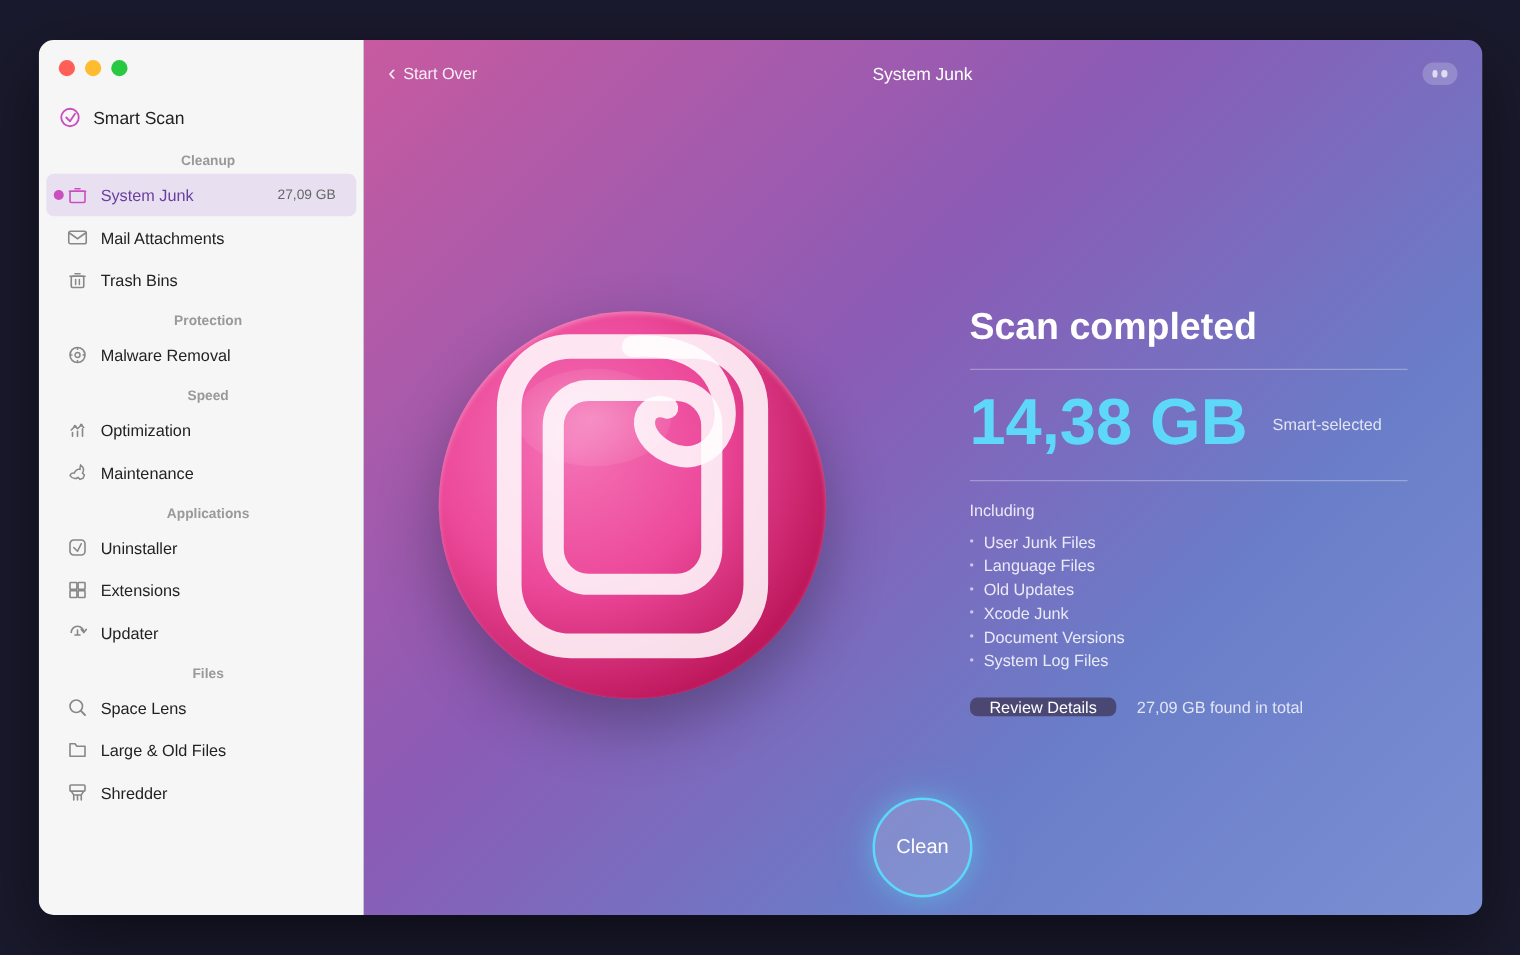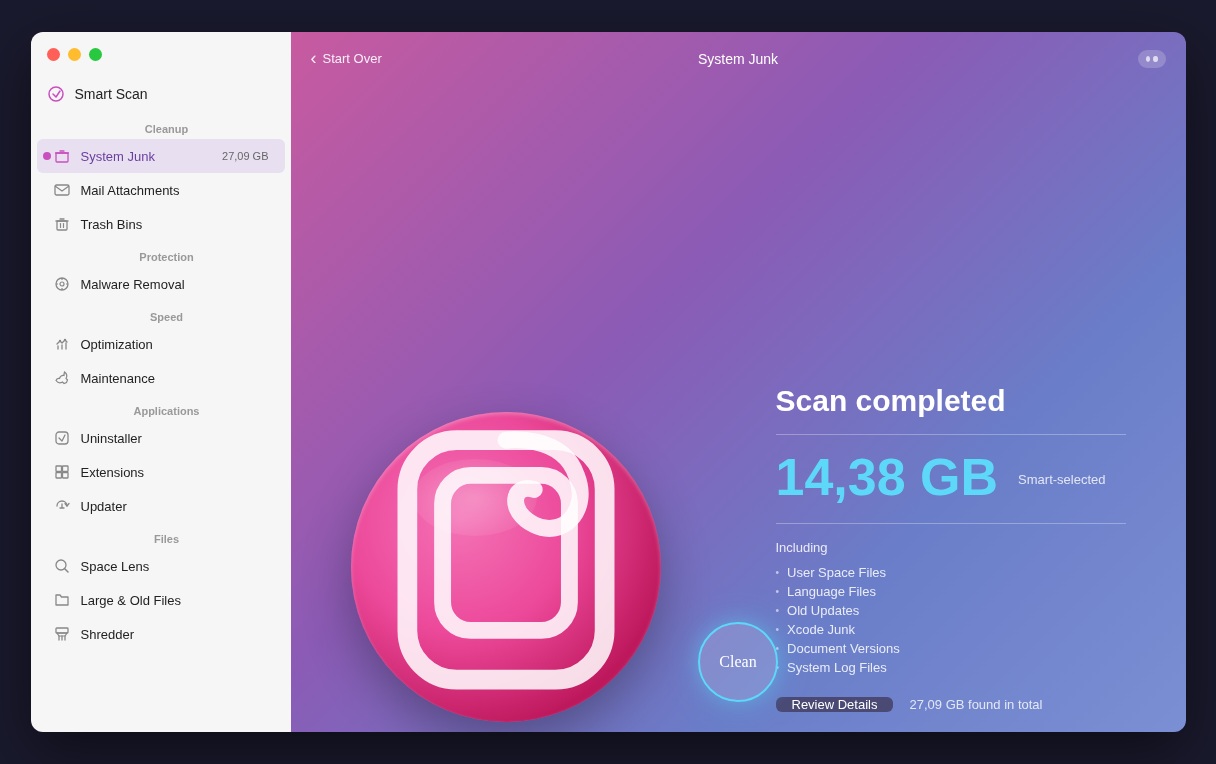--- a/index.html
+++ b/index.html
@@ -180,21 +180,21 @@
       width: 28px;
       height: 18px;
       background: rgba(255,255,255,0.2);
       border-radius: 9px;
     }
 
     
     .content-area {
       flex: 1;
       display: flex;
-      align-items: flex-end;
+      align-items: center;
       justify-content: space-between;
       padding: 0 60px 0 20px;
       position: relative;
     }
 
     
     .app-logo {
       width: 320px;
       height: 320px;
       flex-shrink: 0;
@@ -324,24 +324,23 @@
     }
 
     .found-total {
       font-size: 13px;
       color: rgba(255,255,255,0.8);
     }
 
     
     .clean-btn-area {
       position: absolute;
-      bottom: 30px;
+      bottom: 14px;
       left: 50%;
       transform: translateX(-50%);
-      font-family: Liberation Serif, serif;
     }
 
     .clean-btn {
       width: 80px;
       height: 80px;
       border-radius: 50%;
       background: rgba(255,255,255,0.15);
       border: 2.5px solid #5dd8f8;
       color: white;
       font-size: 16px;
@@ -562,21 +561,21 @@
           <span class="scan-size">14,38 GB</span>
           <span class="smart-selected">Smart-selected</span>
         </div>
 
         <div class="divider2"></div>
 
         <p class="including-label">Including</p>
 
         <ul class="file-list">
           <li>
-              <span>User Space Files</span>
+              <span>User Junk Files</span>
             </li>
           <li>
               <span>Language Files</span>
             </li>
           <li>
               <span>Old Updates</span>
             </li>
           <li>
               <span>Xcode Junk</span>
             </li>

